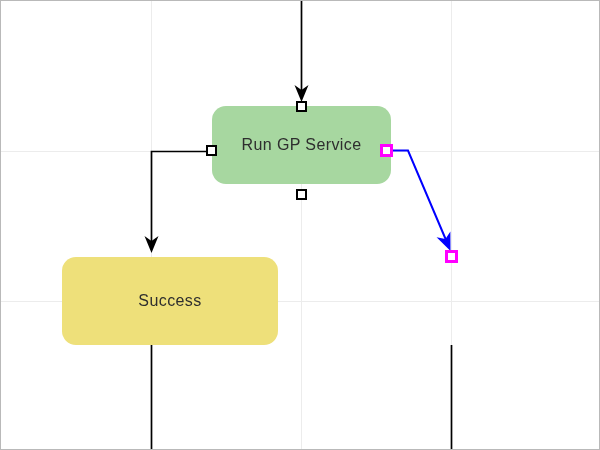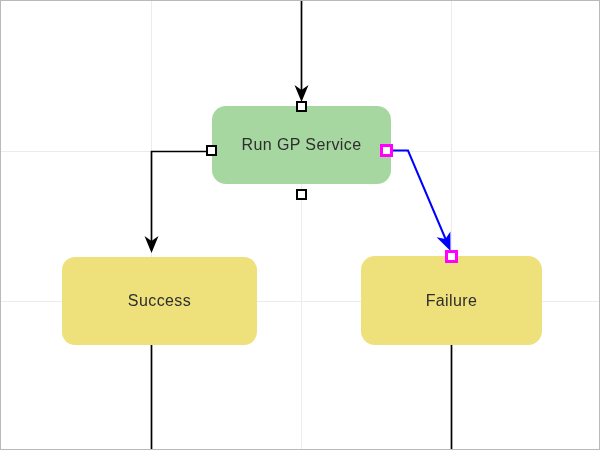--- a/index.html
+++ b/index.html
@@ -15,21 +15,21 @@
   .edge-layer{position:absolute;left:0;top:0;width:600px;height:450px;}
   .node{
     position:absolute;
     border-radius:14px;
     display:flex;align-items:center;justify-content:center;
     font-size:16px;font-weight:300;letter-spacing:.4px;
     color:#2e2e2e;
     cursor:move;
   }
   .node-run{left:211px;top:105px;width:179px;height:78px;}
-  .node-success{left:61px;top:256px;width:195px;height:88px;border-radius:13px;}
+  .node-success{left:61px;top:256px;width:216px;height:88px;}
   .node-failure{left:360px;top:255px;width:181px;height:89px;}
   .port{
     position:absolute;
     width:7px;height:7px;
     background:#ffffff;
     border:2px solid #000000;
   }
   .port-sel{
     position:absolute;
     width:7px;height:7px;
@@ -82,23 +82,20 @@
   </svg>
 
   <div class="node node-run" style="background-color: rgb(167, 215, 160);">
     <span>Run GP Service</span>
   </div>
 
   <div class="node node-success" style="background-color: rgb(238, 224, 122);">
     <span>Success</span>
   </div>
 
-  <div class="node node-failure" style="background-color: rgb(238, 224, 122);">
-    <span>Failure</span>
-  </div>
 
   <div class="port port-run-top"></div>
   <div class="port port-run-left"></div>
   <div class="port port-run-bottom"></div>
   <div class="port-sel port-run-right"></div>
   <div class="port-sel port-failure-top"></div>
 
 </div>
 
 </body></html>

